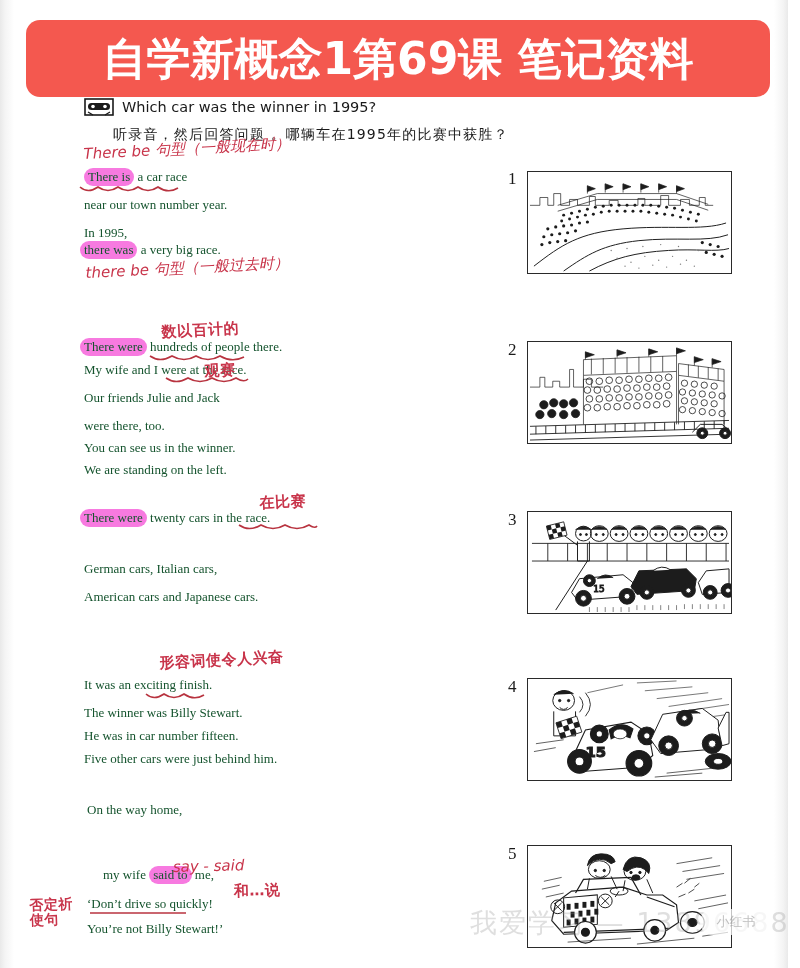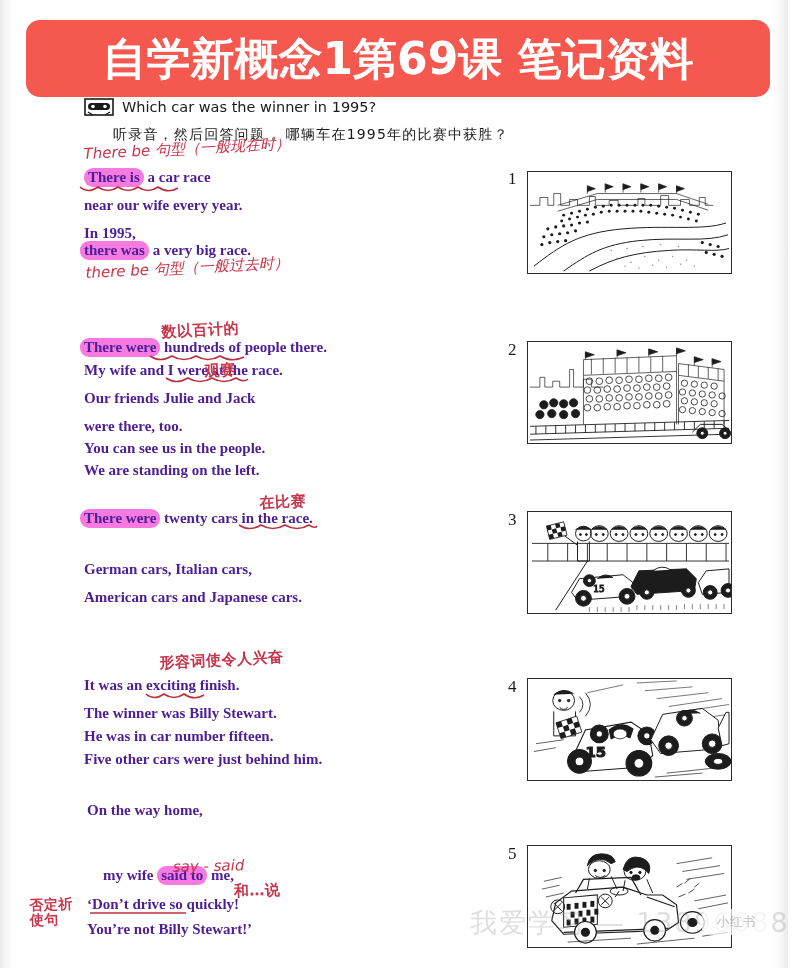--- a/index.html
+++ b/index.html
@@ -92,23 +92,23 @@
   .textcol {
     position: absolute;
     left: 0;
     top: 0;
     width: 470px;
     height: 968px;
   }
   .line {
     position: absolute;
     font-family: "Liberation Serif", serif;
-    font-size: 15px;
-    font-weight: bold;
-    color: #4c1d95;
+    font-size: 13px;
+    font-weight: normal;
+    color: #14532d;
     white-space: nowrap;
     line-height: 1;
   }
   .hl {
     background: #f77ae0;
     border-radius: 9px;
     padding: 1px 4px 2px 4px;
     box-decoration-break: clone;
     -webkit-box-decoration-break: clone;
   }
@@ -208,35 +208,35 @@
       <path d="M4 14 L9 17 M26 14 L21 17" stroke="#1a1a1a" stroke-width="1.3" fill="none"></path>
     </svg>
     <div class="prompt-en">Which car was the winner in 1995?</div>
   </div>
   <div class="prompt-cn">听录音，然后回答问题 。哪辆车在1995年的比赛中获胜？</div>
 
   <div class="textcol">
 
     <div class="line" style="left:84px; top:170px;"><span class="hl">There is</span><span> a car race</span></div>
 
-    <div class="line" style="left:84px; top:198px;"><span>near our wife every year.</span></div>
+    <div class="line" style="left:84px; top:198px;"><span>near our town number year.</span></div>
 
     <div class="line" style="left:84px; top:226px;"><span>In 1995,</span></div>
 
     <div class="line" style="left:80px; top:243px;"><span class="hl">there was</span><span> a very big race.</span></div>
 
     <div class="line" style="left:80px; top:340px;"><span class="hl">There were</span><span> hundreds of people there.</span></div>
 
     <div class="line" style="left:84px; top:363px;"><span>My wife and I were at the race.</span></div>
 
     <div class="line" style="left:84px; top:391px;"><span>Our friends Julie and Jack</span></div>
 
     <div class="line" style="left:84px; top:419px;"><span>were there, too.</span></div>
 
-    <div class="line" style="left:84px; top:441px;"><span>You can see us in the people.</span></div>
+    <div class="line" style="left:84px; top:441px;"><span>You can see us in the winner.</span></div>
 
     <div class="line" style="left:84px; top:463px;"><span>We are standing on the left.</span></div>
 
     <div class="line" style="left:80px; top:511px;"><span class="hl">There were</span><span> twenty cars in the race.</span></div>
 
 
     <div class="line" style="left:84px; top:562px;"><span>German cars, Italian cars,</span></div>
 
     <div class="line" style="left:84px; top:590px;"><span>American cars and Japanese cars.</span></div>
 

